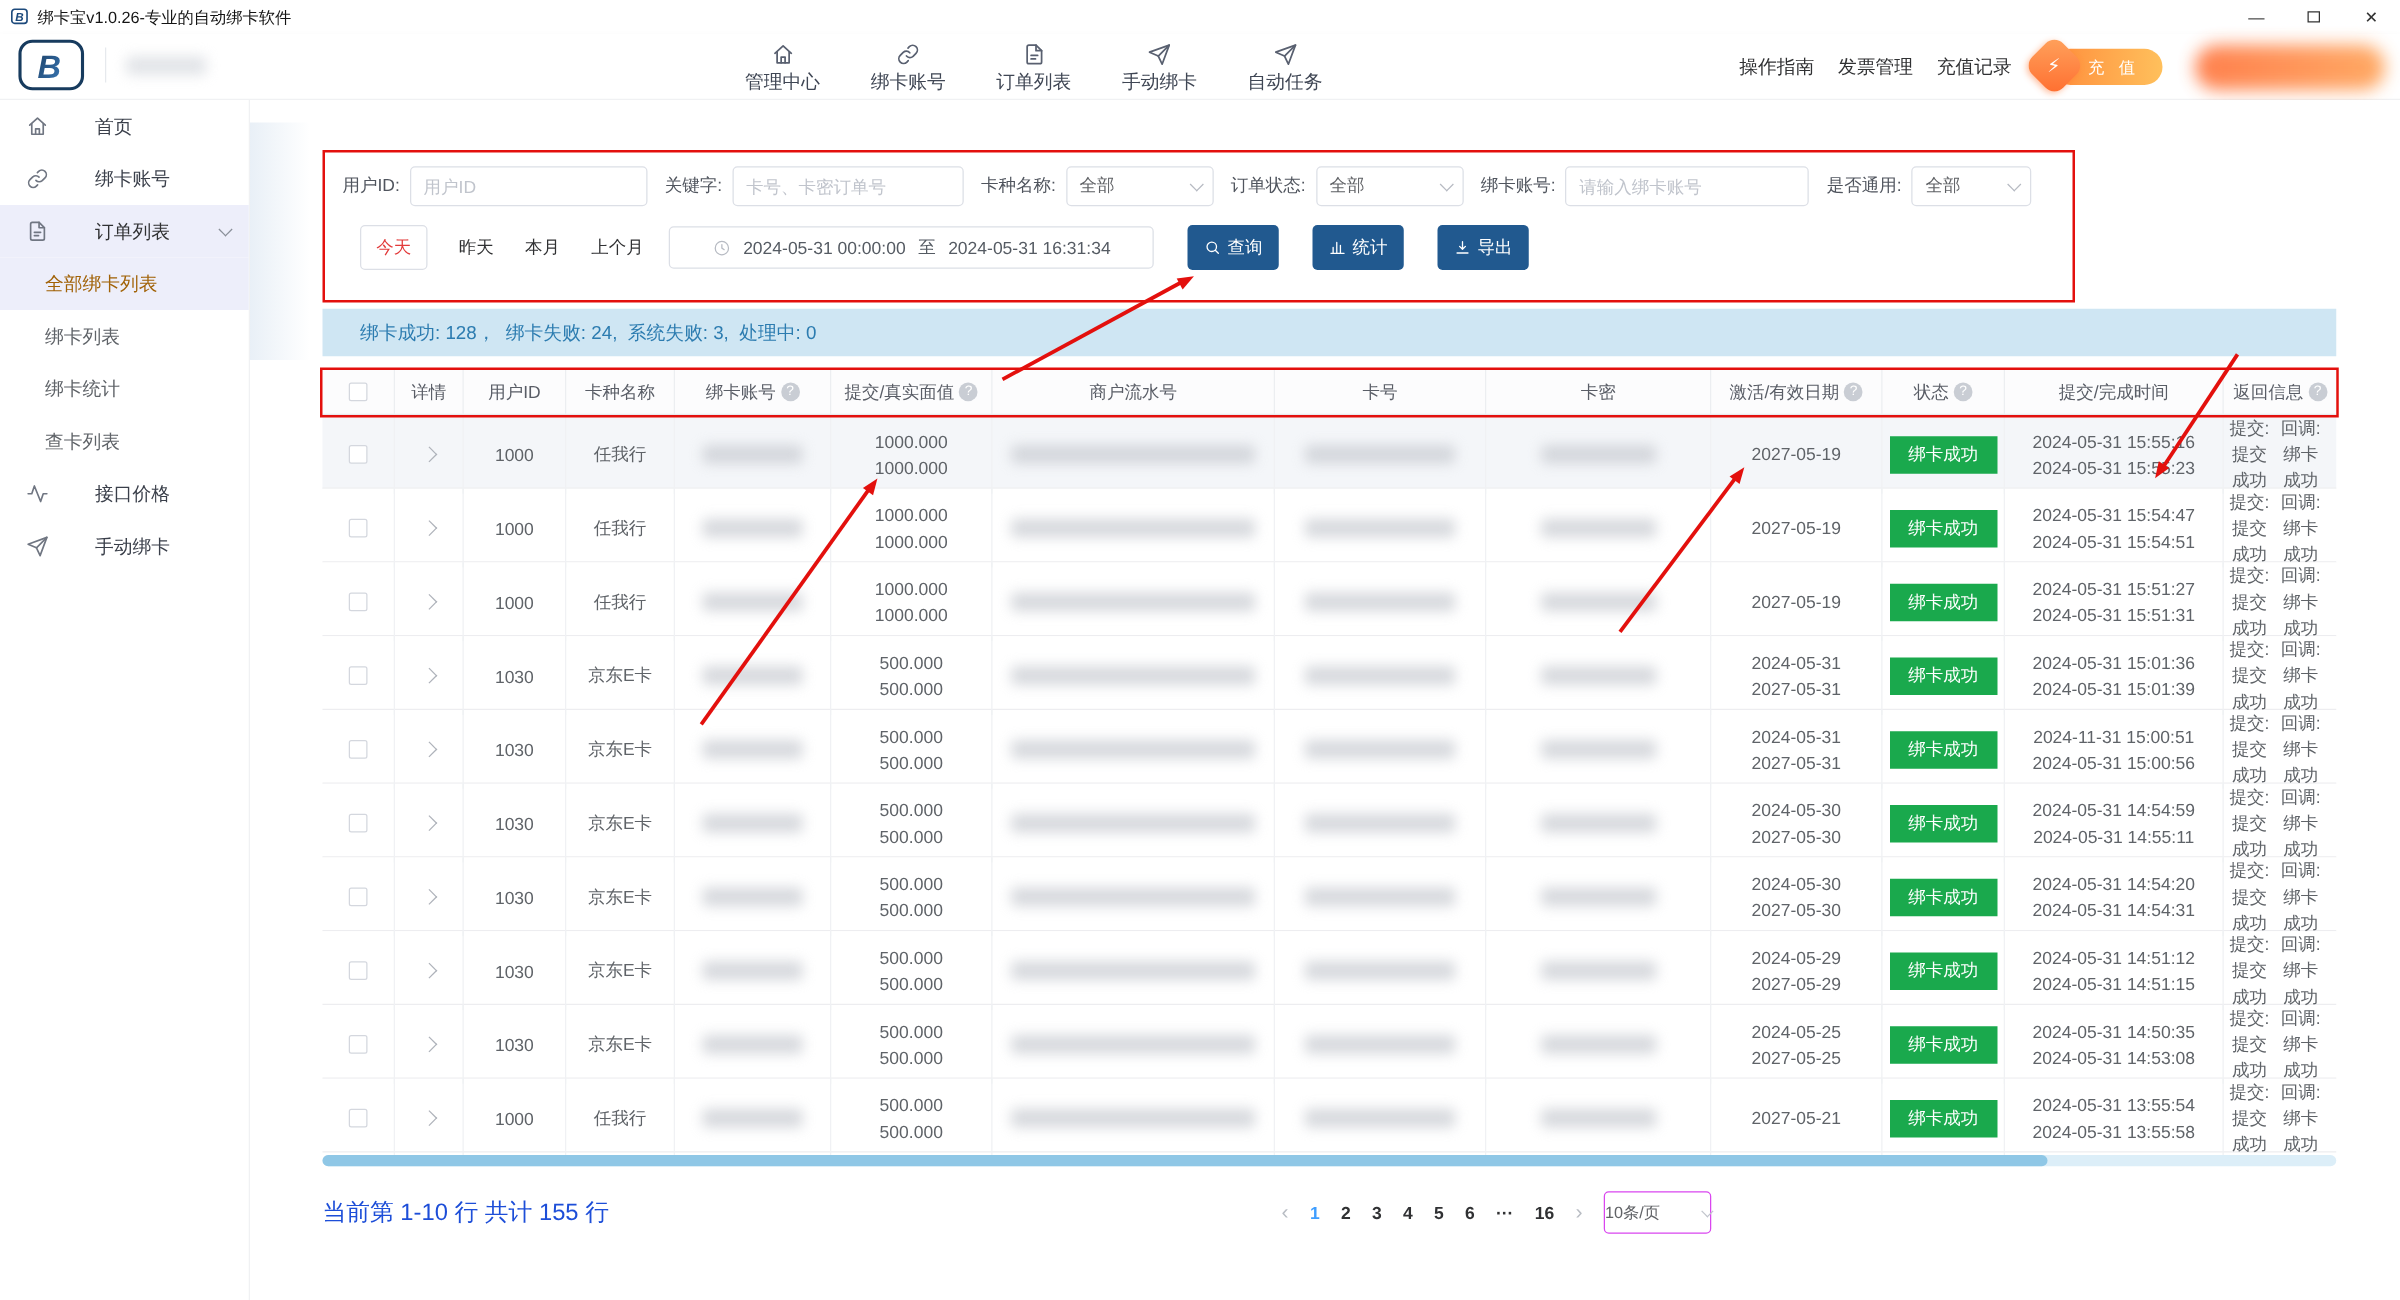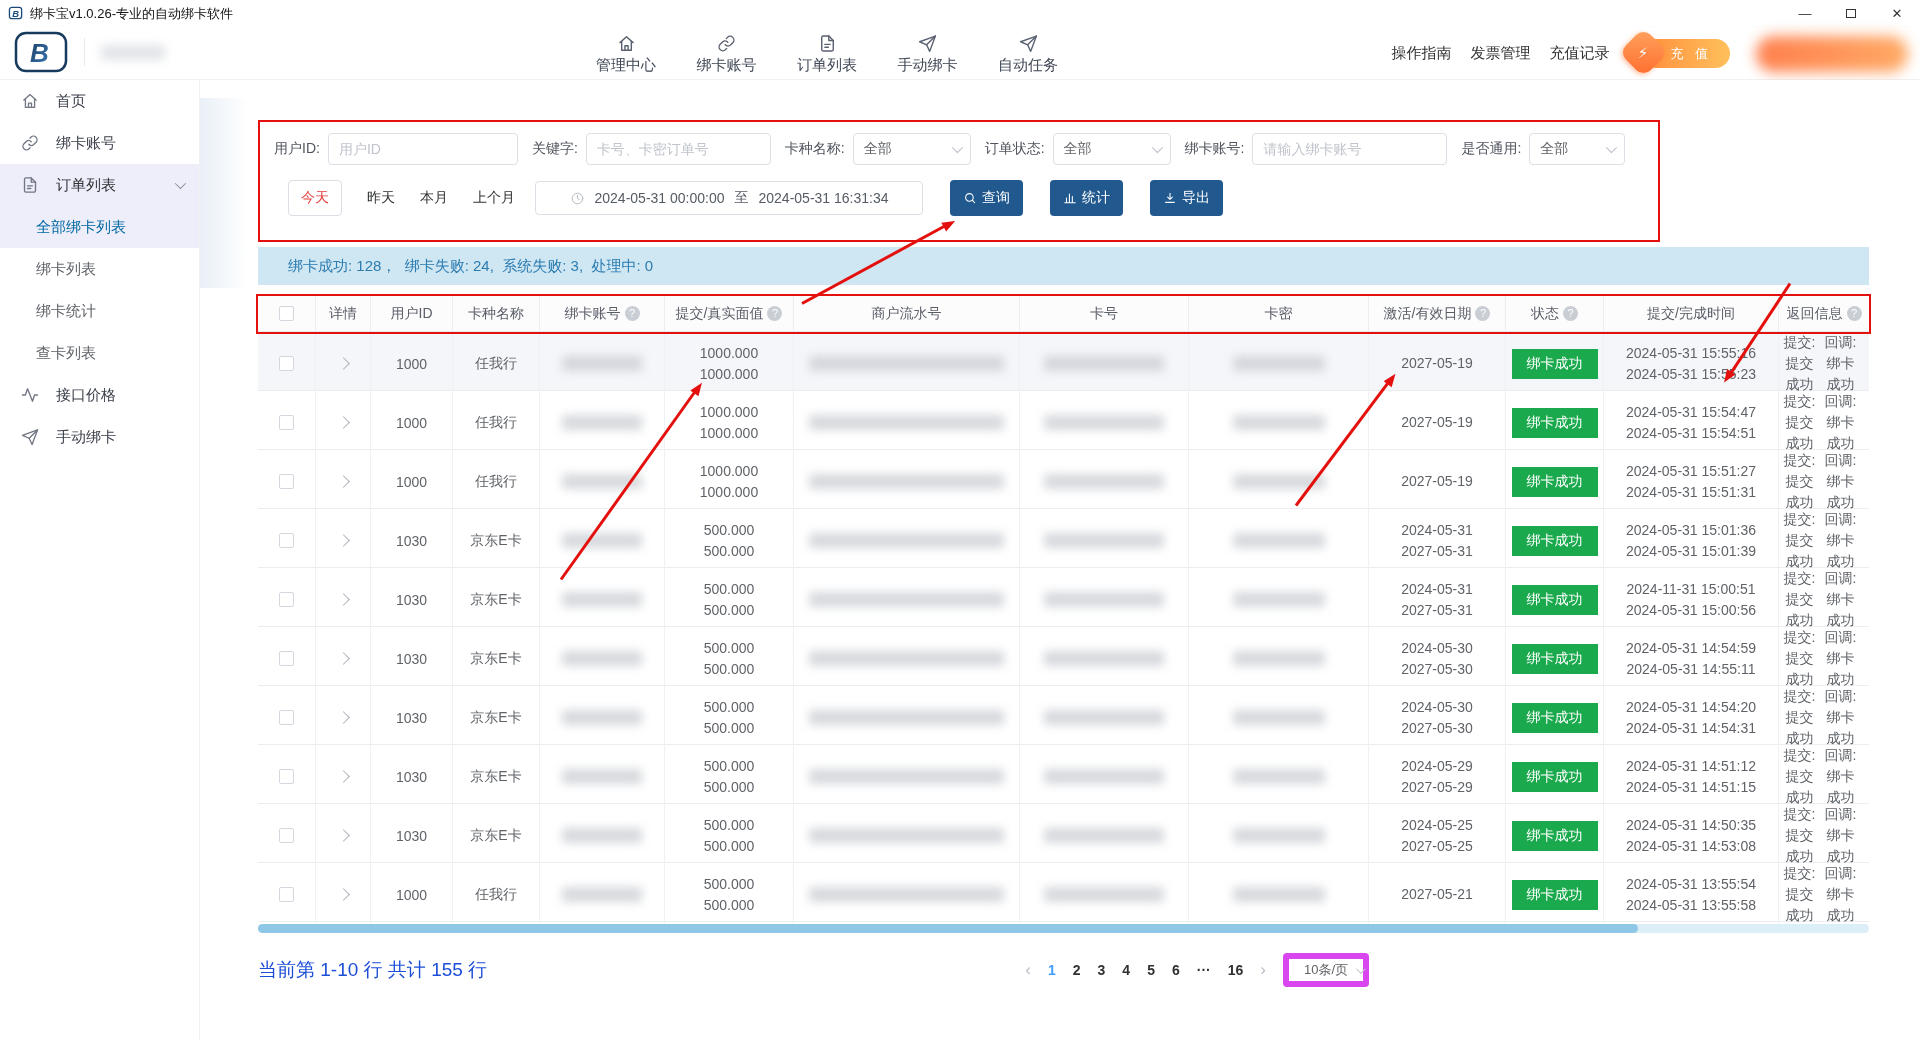--- a/index.html
+++ b/index.html
@@ -34,25 +34,25 @@
   .header-right{position:absolute;right:12px;top:0;height:53px;display:flex;align-items:center;}
   .hlink{font-size:15px;color:#303133;margin-right:19px;cursor:pointer;}
   .recharge-wrap{position:relative;margin-left:14px;margin-right:26px;cursor:pointer;}
   .recharge-pill{height:29px;padding:0 18px 0 28px;border-radius:15px;background:linear-gradient(90deg,#ff8e3c,#ffc05c);color:#fff;font-size:13px;letter-spacing:4px;display:flex;align-items:center;}
   .bolt-badge{position:absolute;left:-16px;top:-4px;width:35px;height:35px;border-radius:10px;background:linear-gradient(135deg,#ffa45e,#ff6c2e);transform:rotate(45deg);display:flex;align-items:center;justify-content:center;box-shadow:0 2px 5px rgba(255,110,40,.45);}
   .bolt-badge .bolt{transform:rotate(-45deg);color:#fff;font-size:15px;}
   .blurred-btn{width:152px;height:36px;border-radius:18px;background:linear-gradient(90deg,#ff6a2f,#ff9b4a);filter:blur(7px);opacity:.85;cursor:pointer;}
 
   
   .sidebar{position:absolute;left:0;top:80px;width:200px;bottom:0;background:#fff;border-right:1px solid #f0f1f3;}
-  .side-item{height:42px;display:flex;align-items:center;padding-left:20px;cursor:pointer;position:relative;font-size:15px;color:#3a3f4a;}
+  .side-item{height:42px;display:flex;align-items:center;padding-left:20px;cursor:pointer;position:relative;font-size:15px;color:#3a3f4a;gap:20px;}
   .side-item svg{width:20px;height:20px;stroke:#707682;fill:none;stroke-width:1.6;stroke-linecap:round;stroke-linejoin:round;margin-right:16px;}
   .side-item.child{padding-left:36px;color:#5f6368;}
   .side-item.parent-open{background:#edeefa;color:#303133;}
-  .side-item.active{background:#edeefa;color:#0369a1;}
+  .side-item.active{background:#edeefa;color:#a16207;}
   .side-caret{position:absolute;right:16px;width:8px;height:8px;border-right:1.5px solid #8a8f99;border-bottom:1.5px solid #8a8f99;transform:rotate(45deg) translateY(-2px);}
 
   
   .main{position:absolute;left:200px;top:80px;right:0;bottom:0;background:#fff;padding:40px 0 0 58px;}
   .main::before{content:"";position:absolute;left:0;top:18px;width:48px;height:190px;background:linear-gradient(90deg,#dfe9f3,rgba(255,255,255,0));opacity:.7;}
 
   
   .filter-box{width:1402px;height:122px;border:2px solid var(--red);background:#fff;}
   .f-row{display:flex;align-items:center;margin:11px 14px 0;}
   .f-row2{margin-top:15px;}
@@ -107,21 +107,21 @@
   .hs-track{width:1611px;height:9px;background:#dceef8;border-radius:5px;margin-top:2px;position:relative;}
   .hs-thumb{position:absolute;left:0;top:0;height:9px;width:1380px;background:#8fc7e6;border-radius:5px;cursor:pointer;}
 
   
   .pager-row{width:1611px;display:flex;align-items:center;margin-top:20px;}
   .pg-info{font-size:19px;color:#1d4ed8;}
   .pager{margin-left:auto;margin-right:500px;display:flex;align-items:center;gap:17px;}
   .pg-arrow{color:#b9bdc4;font-size:17px;cursor:pointer;}
   .page{font-size:14px;font-weight:700;color:#303133;cursor:pointer;}
   .page.active{color:#3f9eff;}
-  .pg-size{height:34px;width:86px;border:6px solid #d946ef;border-radius:4px;display:flex;align-items:center;justify-content:flex-end;gap:8px;font-size:13px;color:#606266;cursor:pointer;}
+  .pg-size{height:34px;width:86px;border:1px solid #d946ef;border-radius:4px;display:flex;align-items:center;justify-content:space-between;gap:8px;font-size:13px;color:#606266;cursor:pointer;}
   .pg-size .caret{width:7px;height:7px;border-right:1.5px solid #c0c4cc;border-bottom:1.5px solid #c0c4cc;transform:rotate(45deg) translateY(-2px);}
 
   
   .arrow{position:absolute;height:3px;background:var(--red);transform-origin:0 50%;z-index:50;pointer-events:none;}
   .arrow::after{content:"";position:absolute;right:-12px;top:50%;transform:translateY(-50%);border-left:13px solid var(--red);border-top:5.5px solid transparent;border-bottom:5.5px solid transparent;}
 </style>
 </head>
 <body>
 
 <div class="titlebar">

